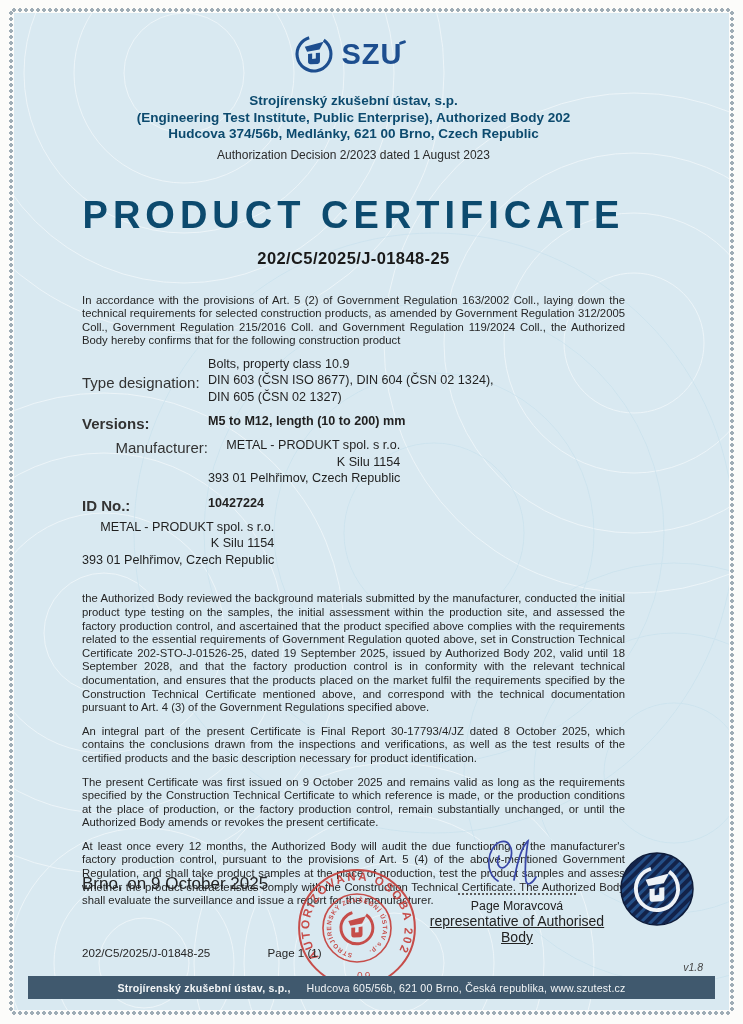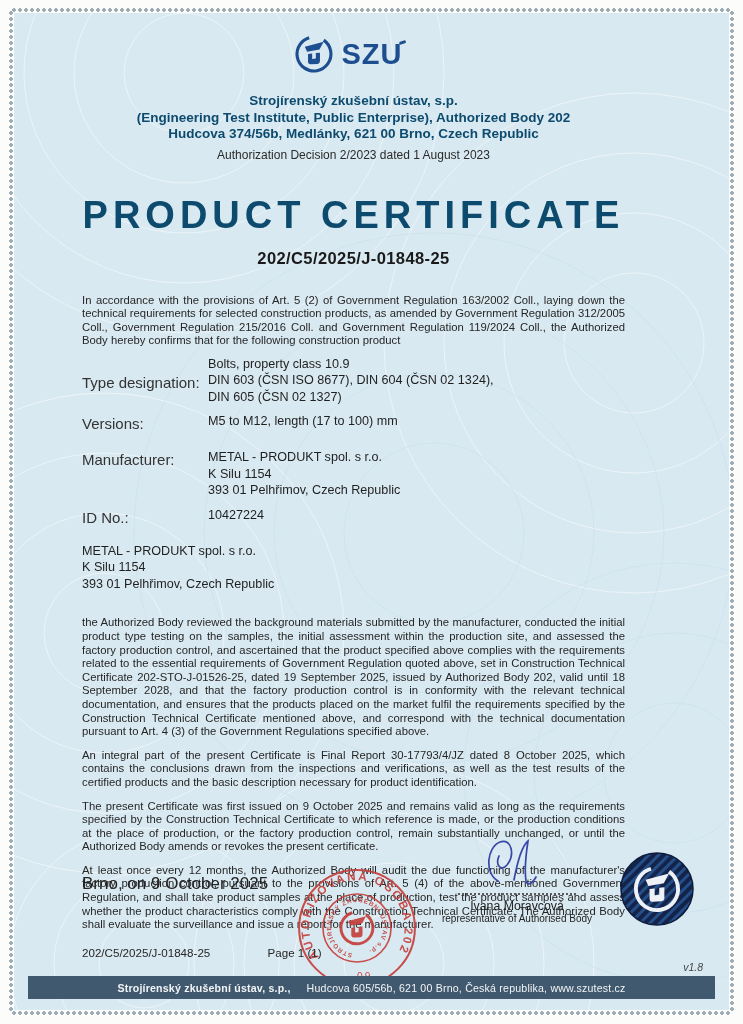--- a/index.html
+++ b/index.html
@@ -25,30 +25,30 @@
   .inst{font-weight:bold;font-size:13.5px;line-height:16.5px;color:#0c4a6e;}
   .auth{font-size:12px;margin-top:5px;color:#2a2a2a;}
   .doc-title{margin-top:32px;font-size:38px;font-weight:bold;letter-spacing:5px;color:#0c4a6e;}
   .cert-no{margin-top:12px;font-size:16.5px;font-weight:bold;letter-spacing:.4px;color:#1a1a1a;}
   .para{font-size:11.3px;line-height:13.6px;text-align:justify;margin:0 0 10px 0;color:#262626;}
   .para.first{margin-top:26px;margin-bottom:8px;}
   .fields{margin-top:2px;}
   .frow{display:flex;margin-top:0;}
   .frow .flabel{width:126px;flex:none;font-size:15px;color:#333;padding-top:2px;}
   .frow .fvalue{font-size:12.6px;line-height:16.5px;color:#1f1f1f;}
-  .gap8{margin-top:8px;} .gap16{margin-top:17px;}
+  .gap8{margin-top:8px;font-weight:bold;} .gap16{margin-top:5px;text-align:right;}
   .body-block{margin-top:24px;}
   
   .abs{position:absolute;z-index:3;}
   .place-date{left:68px;top:861px;font-size:17px;}
   .stamp{left:280px;top:852px;width:126px;height:132px;opacity:.92;}
   .sig-block{left:398px;top:822px;width:210px;text-align:center;}
   .sig-line{width:118px;border-bottom:2px dotted #5a5a5a;margin:2px auto 4px auto;}
   .sig-name{font-size:12.3px;color:#222;}
-  .sig-role{font-size:10px;color:#222;}
+  .sig-role{font-size:14px;color:#222;text-decoration:underline;}
   .seal{left:606px;top:839px;width:74px;height:74px;}
   .docline{left:68px;top:933px;font-size:11.6px;color:#262626;}
   .docline .pg{margin-left:14px;padding-left:40px;}
   .version{right:26px;top:948px;font-size:10.5px;font-style:italic;color:#444;}
   .footer-bar{left:14px;right:14px;top:963px;height:23px;background:#40596e;color:#f2f5f7;
     display:flex;align-items:center;justify-content:center;font-size:10.6px;letter-spacing:.2px;}
   .footer-bar .b{font-weight:bold;margin-right:16px;}
 </style>
 </head>
 <body>
@@ -140,21 +140,21 @@
         <div class="frow">
           <span class="flabel">Type designation:</span>
           <div class="fvalue">
             <div>DIN 603 (ČSN ISO 8677), DIN 604 (ČSN 02 1324),</div>
             <div>DIN 605 (ČSN 02 1327)</div>
           </div>
         </div>
         <div class="frow gap8">
           <span class="flabel">Versions:</span>
           <div class="fvalue">
-              <div>M5 to M12, length (17 to 100) mm</div>
+              <div>M5 to M12, length (10 to 200) mm</div>
             </div>
         </div>
         <div class="frow gap16">
           <span class="flabel">Manufacturer:</span>
           <div class="fvalue">
             <div>METAL - PRODUKT spol. s r.o.</div>
             <div>K Silu 1154</div>
             <div>393 01 Pelhřimov, Czech Republic</div>
           </div>
         </div>
@@ -198,21 +198,21 @@
       </text>
       <text x="52" y="113" font-size="10" fill="currentColor" letter-spacing="2">· 09</text>
       <use href="#szuGlyph" transform="translate(41.5,41.5) scale(0.85)"></use>
     </svg>
 
     <div class="abs sig-block">
       <svg width="86" height="52" viewBox="0 0 86 52">
         <path d="M24 46 C 10 38, 13 12, 26 7 C 38 3, 41 20, 33 30 C 27 37, 21 30, 25 21 M40 45 C 43 29, 48 11, 54 6 C 52 19, 50 33, 52 46 C 53 51, 58 49, 62 42" fill="none" stroke="#3947a8" stroke-width="1.7" stroke-linecap="round"></path>
       </svg>
       <div class="sig-line"></div>
-      <div class="sig-name">Ivana Moravcová</div>
+      <div class="sig-name">Page Moravcová</div>
       <div class="sig-role">representative of Authorised Body</div>
     </div>
 
     <svg class="abs seal" viewBox="0 0 74 74">
       <circle cx="37" cy="37" r="36" fill="url(#holo)"></circle>
       <circle cx="37" cy="37" r="36" fill="none" stroke="#0d1b3a" stroke-width="1.5"></circle>
       <g style="color:#eef2f7">
         <use href="#szuGlyph" transform="translate(9.6,9.6) scale(1.14)"></use>
       </g>
     </svg>

